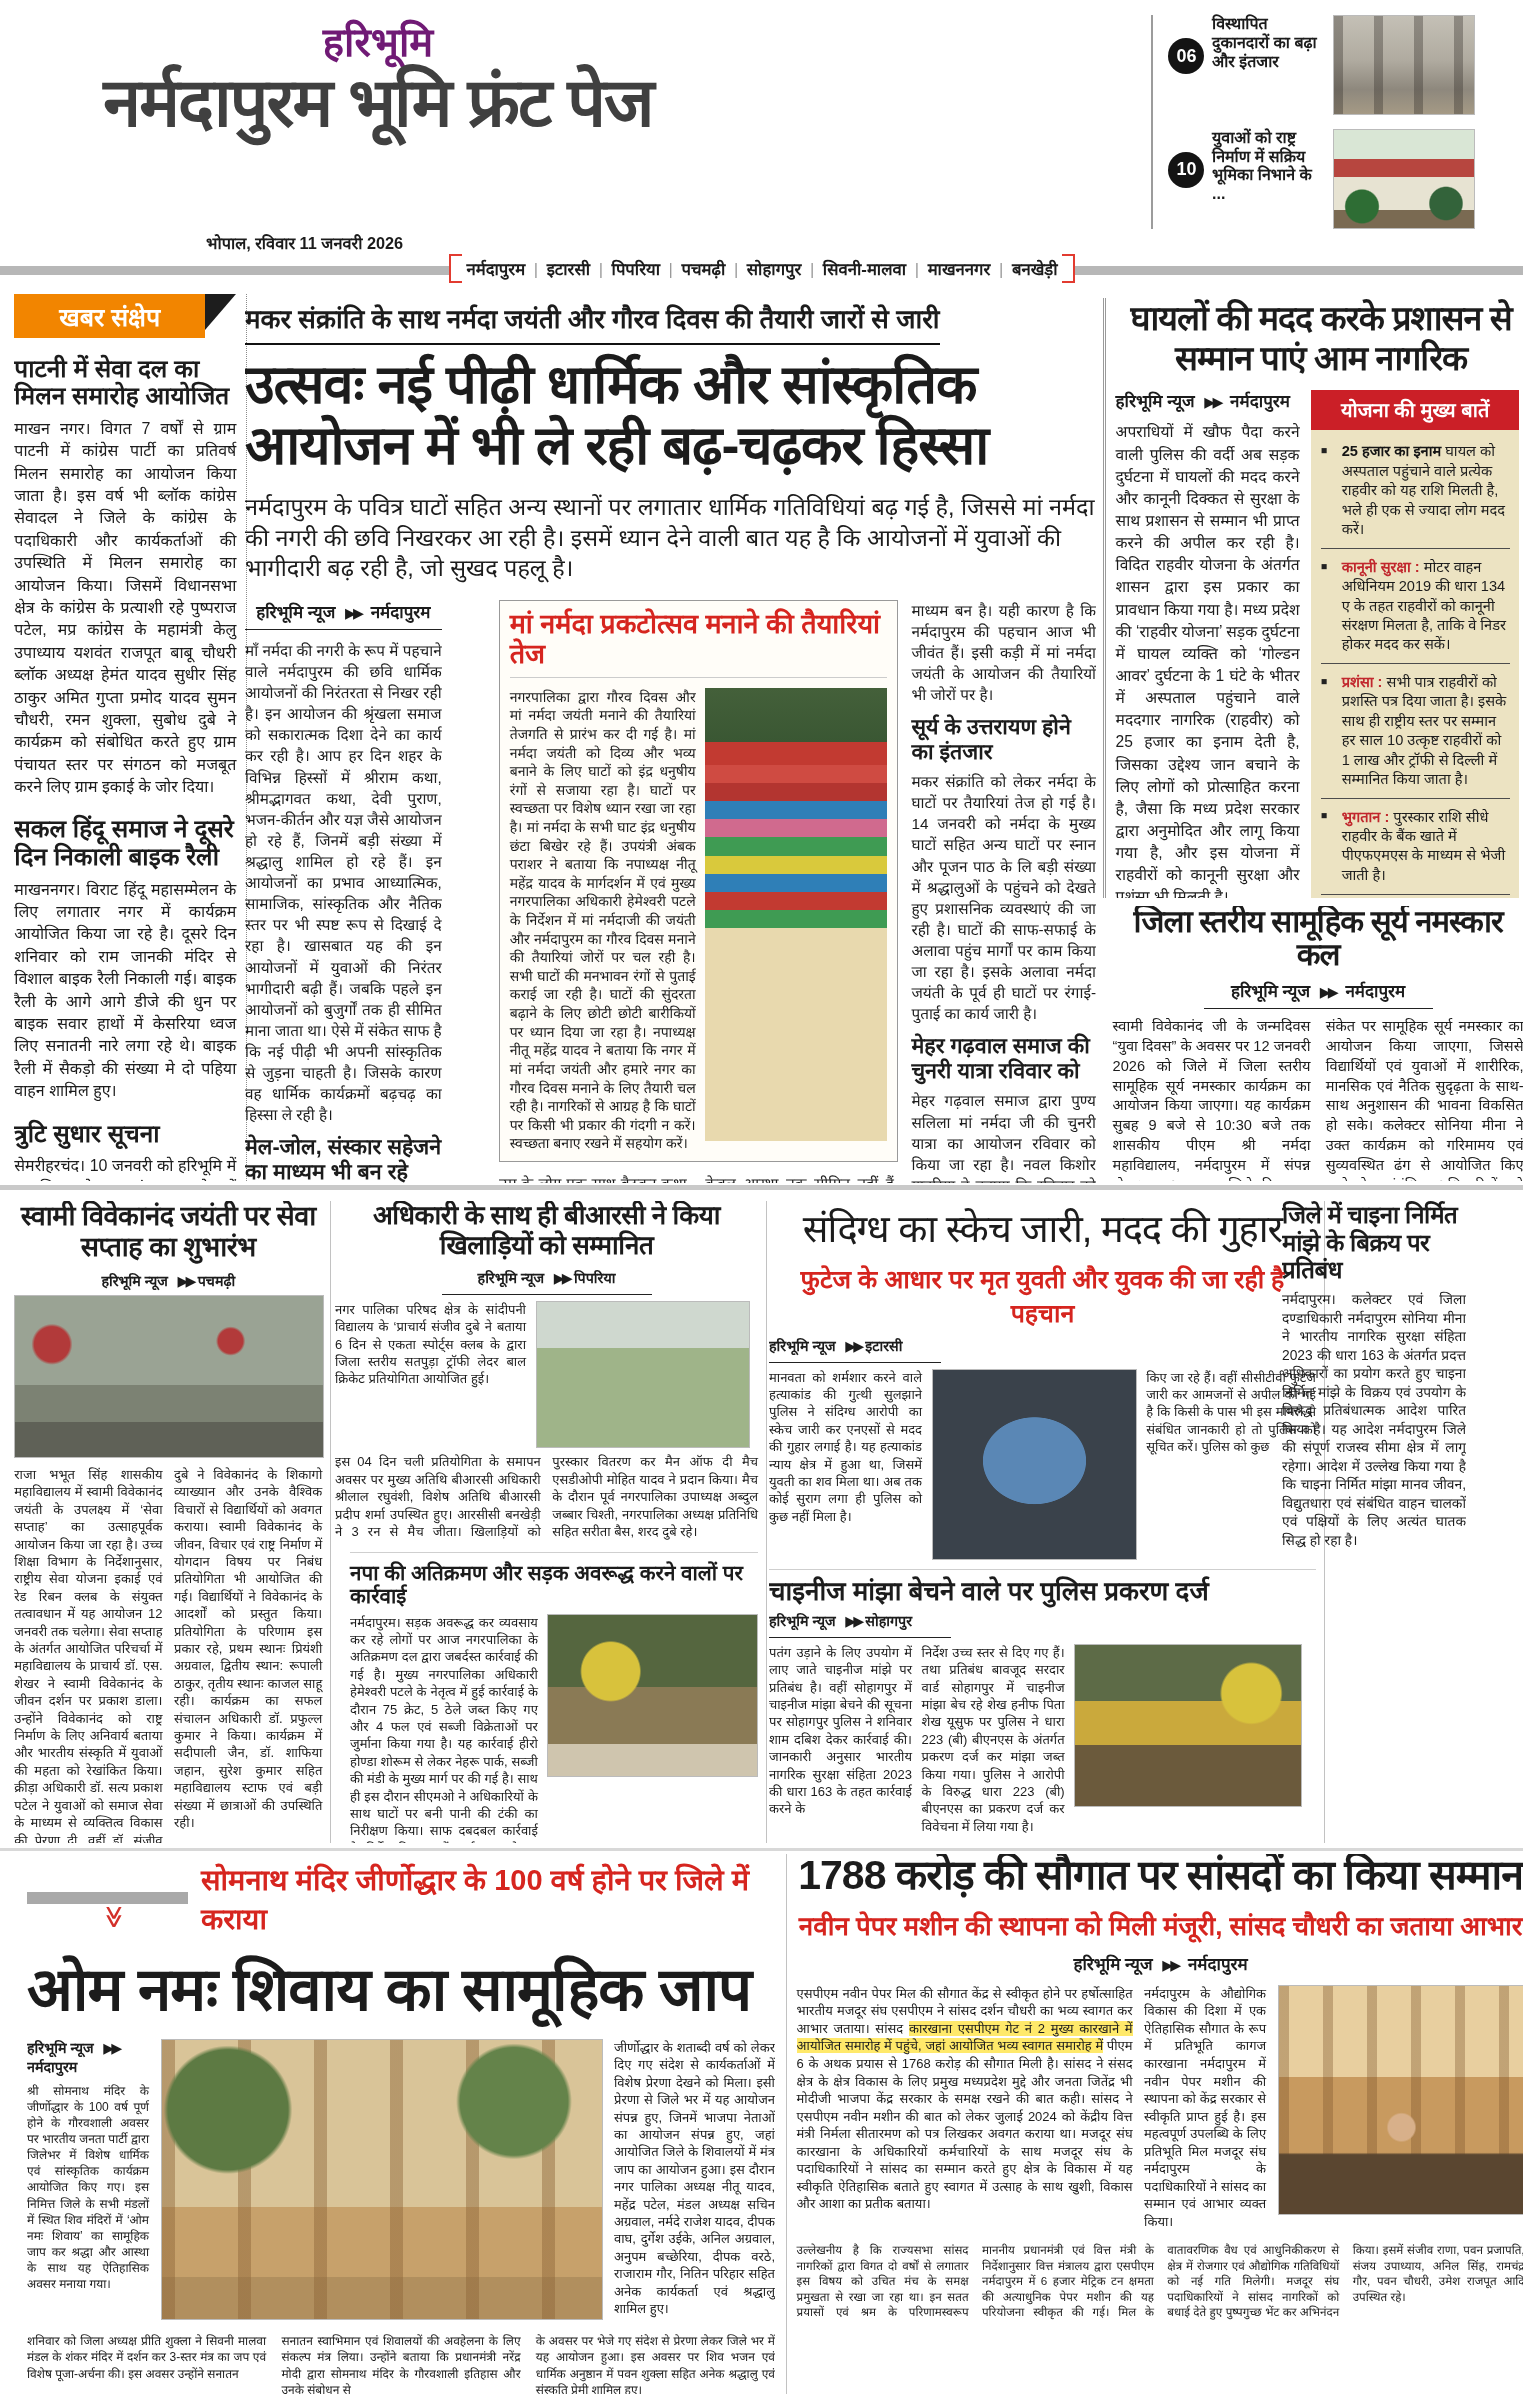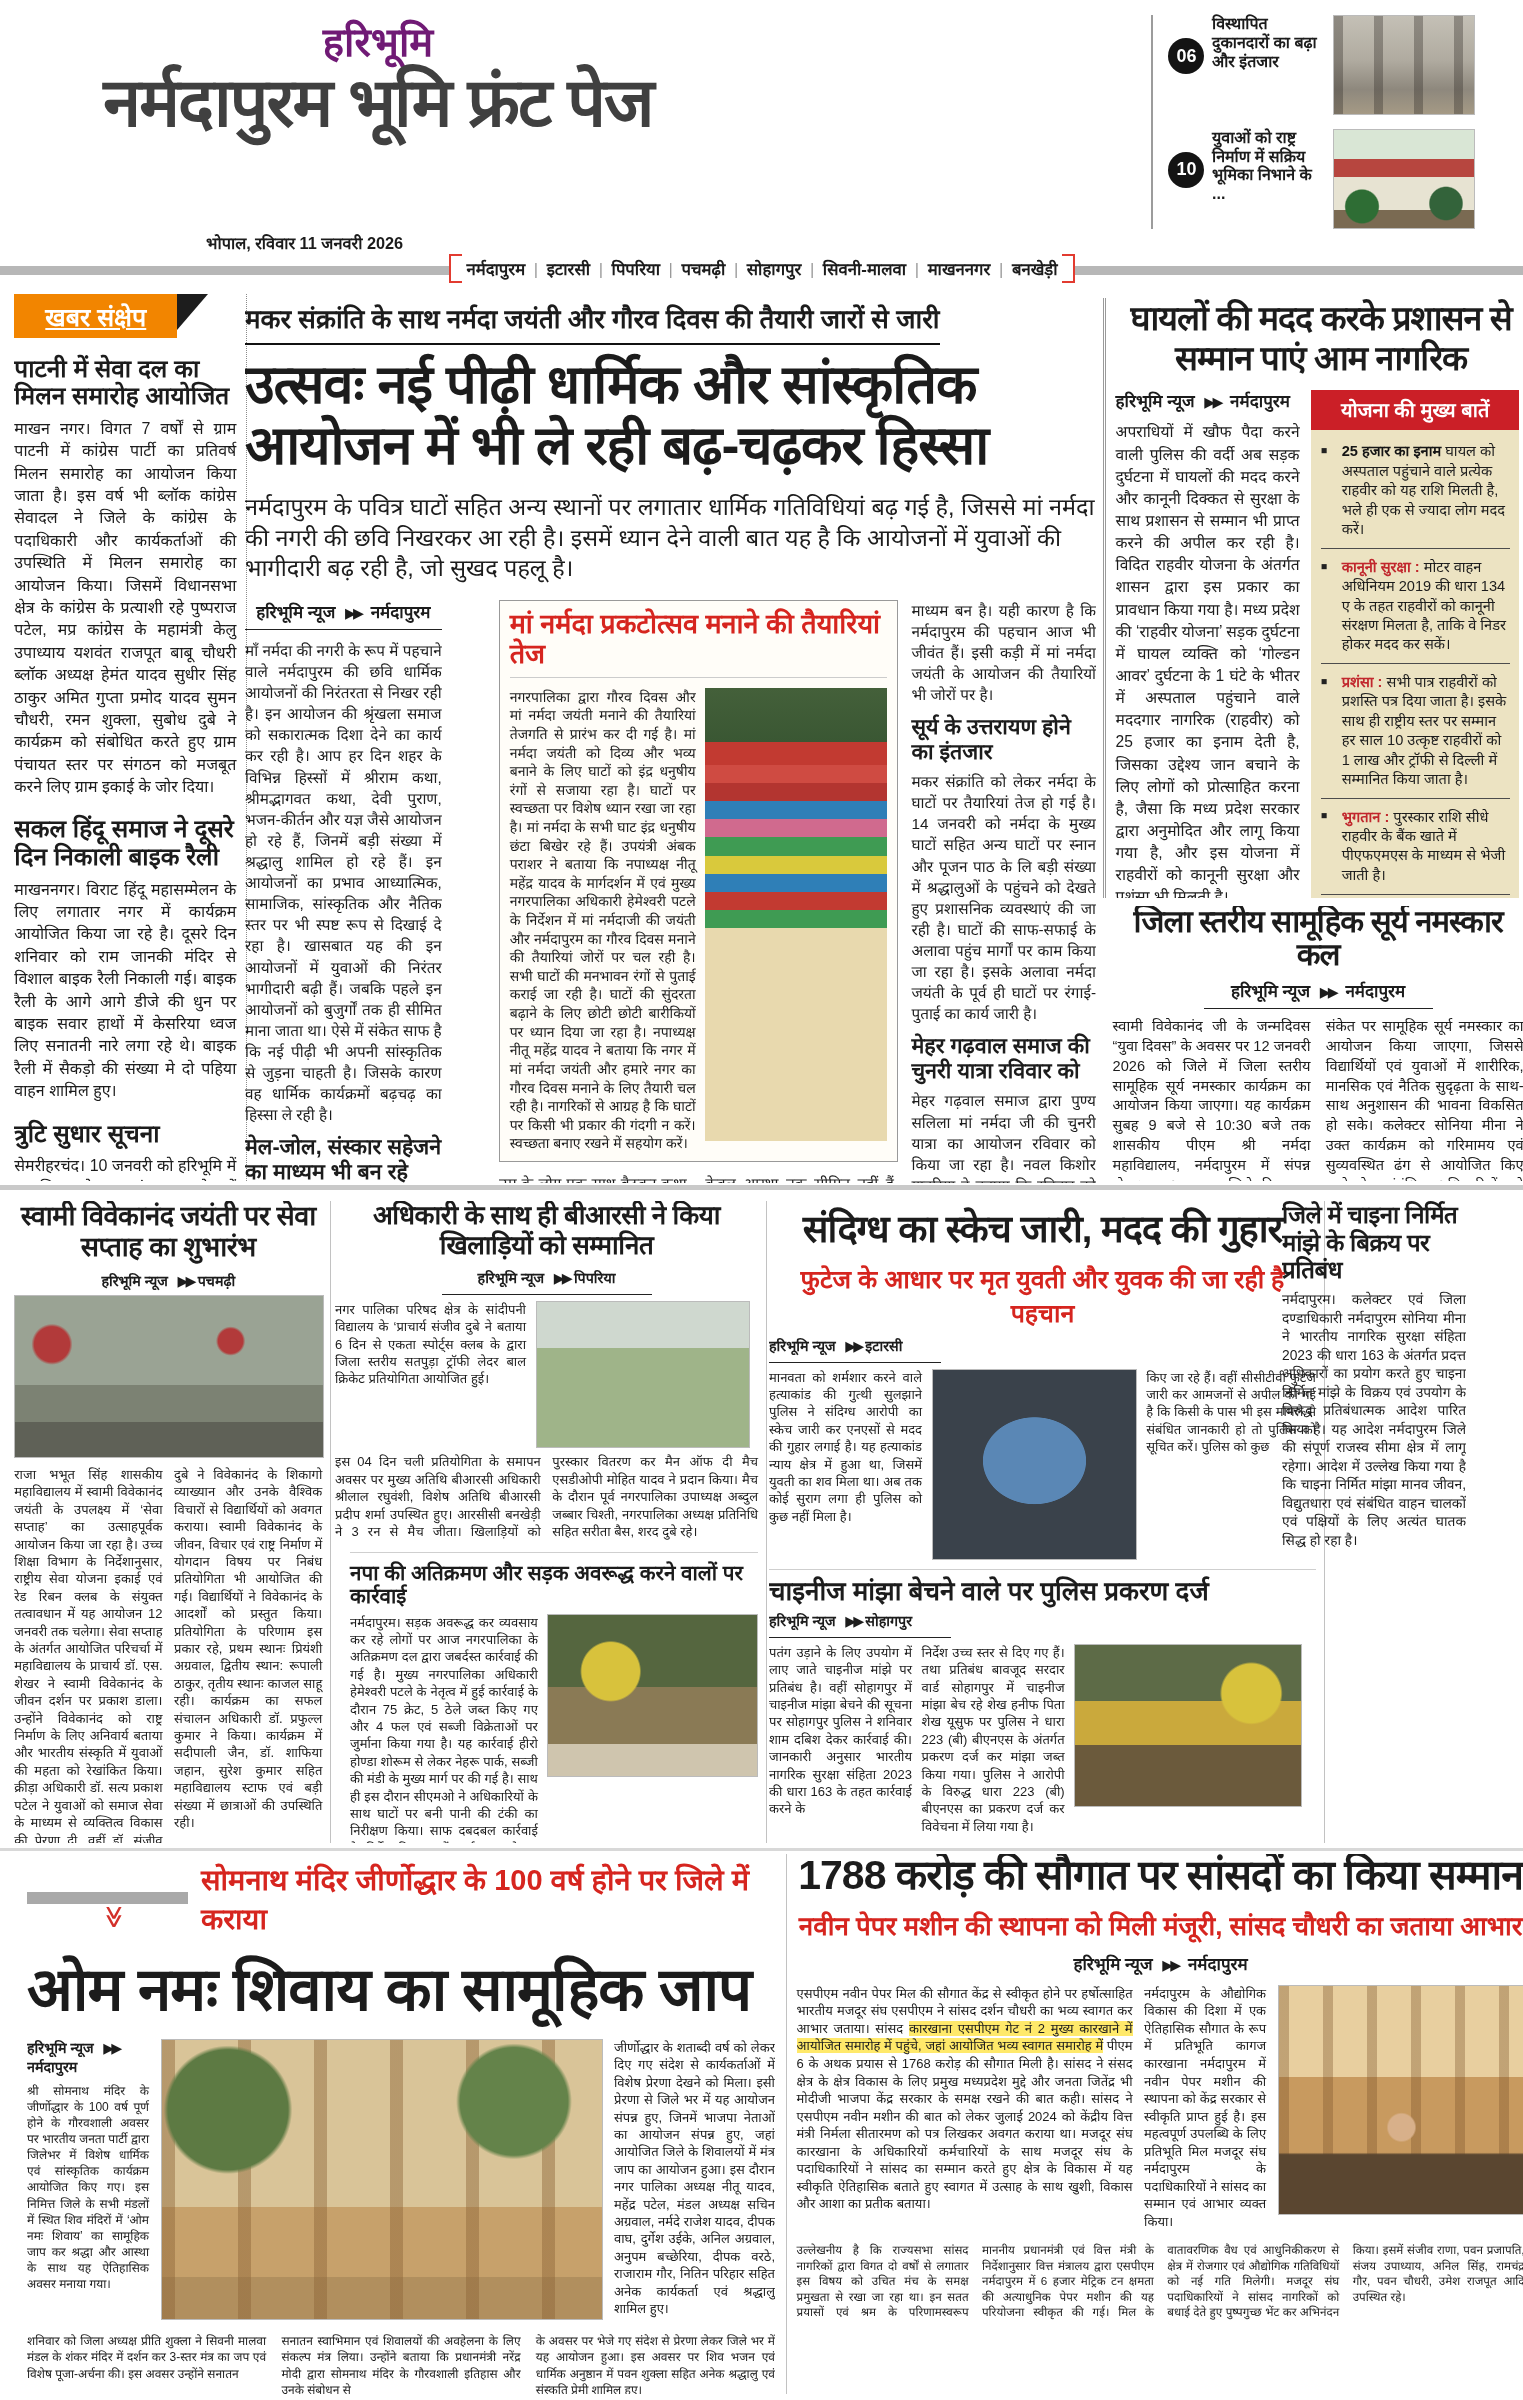--- a/index.html
+++ b/index.html
@@ -36,21 +36,21 @@
   .nav-box{position:relative;margin:0 auto;width:fit-content;background:#fff;padding:2.9px 17px;}
   .nav-box::before,.nav-box::after{content:"";position:absolute;top:0;bottom:0;width:10.5px;border:2.9px solid #e23b30;}
   .nav-box::before{left:0;border-right:none;}
   .nav-box::after{right:0;border-left:none;}
   .nav-item{font-size:16.7px;font-weight:700;cursor:pointer;}
   .nav-item + .nav-item::before{content:"|";color:#9a9a9a;font-weight:400;margin:0 8.6px;}
 
   
   .briefs{left:14.3px;top:294px;width:222px;height:887px;padding-right:9.6px;border-right:1.9px dotted #8a8a8a;overflow:hidden;}
   .briefs-header{position:relative;background:#f28500;color:#fff;font-size:25px;font-weight:800;
-                 text-align:center;padding:4.8px 0;width:163px;text-decoration:underline;}
+                 text-align:center;padding:4.8px 0;width:191px;}
   .briefs-header::after{content:"";position:absolute;right:-31px;top:0;border-top:36px solid #1d1d1d;border-right:31px solid transparent;}
   .brief-title{font-size:24.4px;font-weight:800;line-height:1.14;margin-top:17px;}
   .brief-body{font-size:16px;line-height:1.40;margin-top:7.6px;}
 
   
   .main{left:245px;top:300px;width:851px;height:883px;overflow:hidden;}
   .kicker{display:inline-block;font-size:26px;font-weight:800;border-bottom:2.9px solid #111;padding-bottom:6.7px;}
   .headline{font-size:54px;font-weight:800;line-height:1.13;margin-top:9.6px;letter-spacing:-1px;}
   .deck{font-size:23.4px;line-height:1.32;margin-top:15.3px;font-weight:500;}
   .byline{font-size:17px;font-weight:700;text-align:center;}
@@ -97,21 +97,21 @@
 
   
   .band{top:1201px;height:642px;overflow:hidden;}
   .bandA{left:14.3px;width:308px;border-right:1px solid #c2c2c2;padding-right:7.6px;}
   .bandB{left:335px;width:423px;border-right:1px solid #c2c2c2;padding-right:7.6px;}
   .bandC{left:769px;width:547px;border-right:1px solid #c2c2c2;padding-right:7.6px;}
   .bandD{left:1282px;width:184px;}
   .bh{font-weight:800;line-height:1.15;text-align:center;letter-spacing:-0.5px;}
   .bandA .bh{font-size:27px;}
   .bandB .bh{font-size:26px;}
-  .sk-h{font-size:38px;font-weight:700;text-align:center;letter-spacing:-1px;}
+  .sk-h{font-size:38px;font-weight:400;text-align:center;letter-spacing:-1px;}
   .sk-sub{color:#d6251f;font-size:25px;font-weight:800;text-align:center;margin-top:7.6px;}
   .bandD .bh{font-size:24px;text-align:left;}
   .smalltext{font-size:13px;line-height:1.34;}
   .byline-sm{font-size:14.3px;font-weight:700;text-align:center;margin:7.6px 0 5.7px;}
   .photo-class{width:100%;height:161px;background:
       radial-gradient(circle at 12% 30%,#b23a3a 0 6%,rgba(0,0,0,0) 7%),
       radial-gradient(circle at 70% 28%,#b23a3a 0 5%,rgba(0,0,0,0) 6%),
       linear-gradient(180deg,#9aa394 0 55%,#7c8273 55% 78%,#5f6157 78% 100%);}
   .photo-cricket{width:212px;height:145px;background:linear-gradient(180deg,#cfd8cf 0 32%,#9fb489 32% 100%);}
   .photo-suspect{width:203px;height:189px;background:

